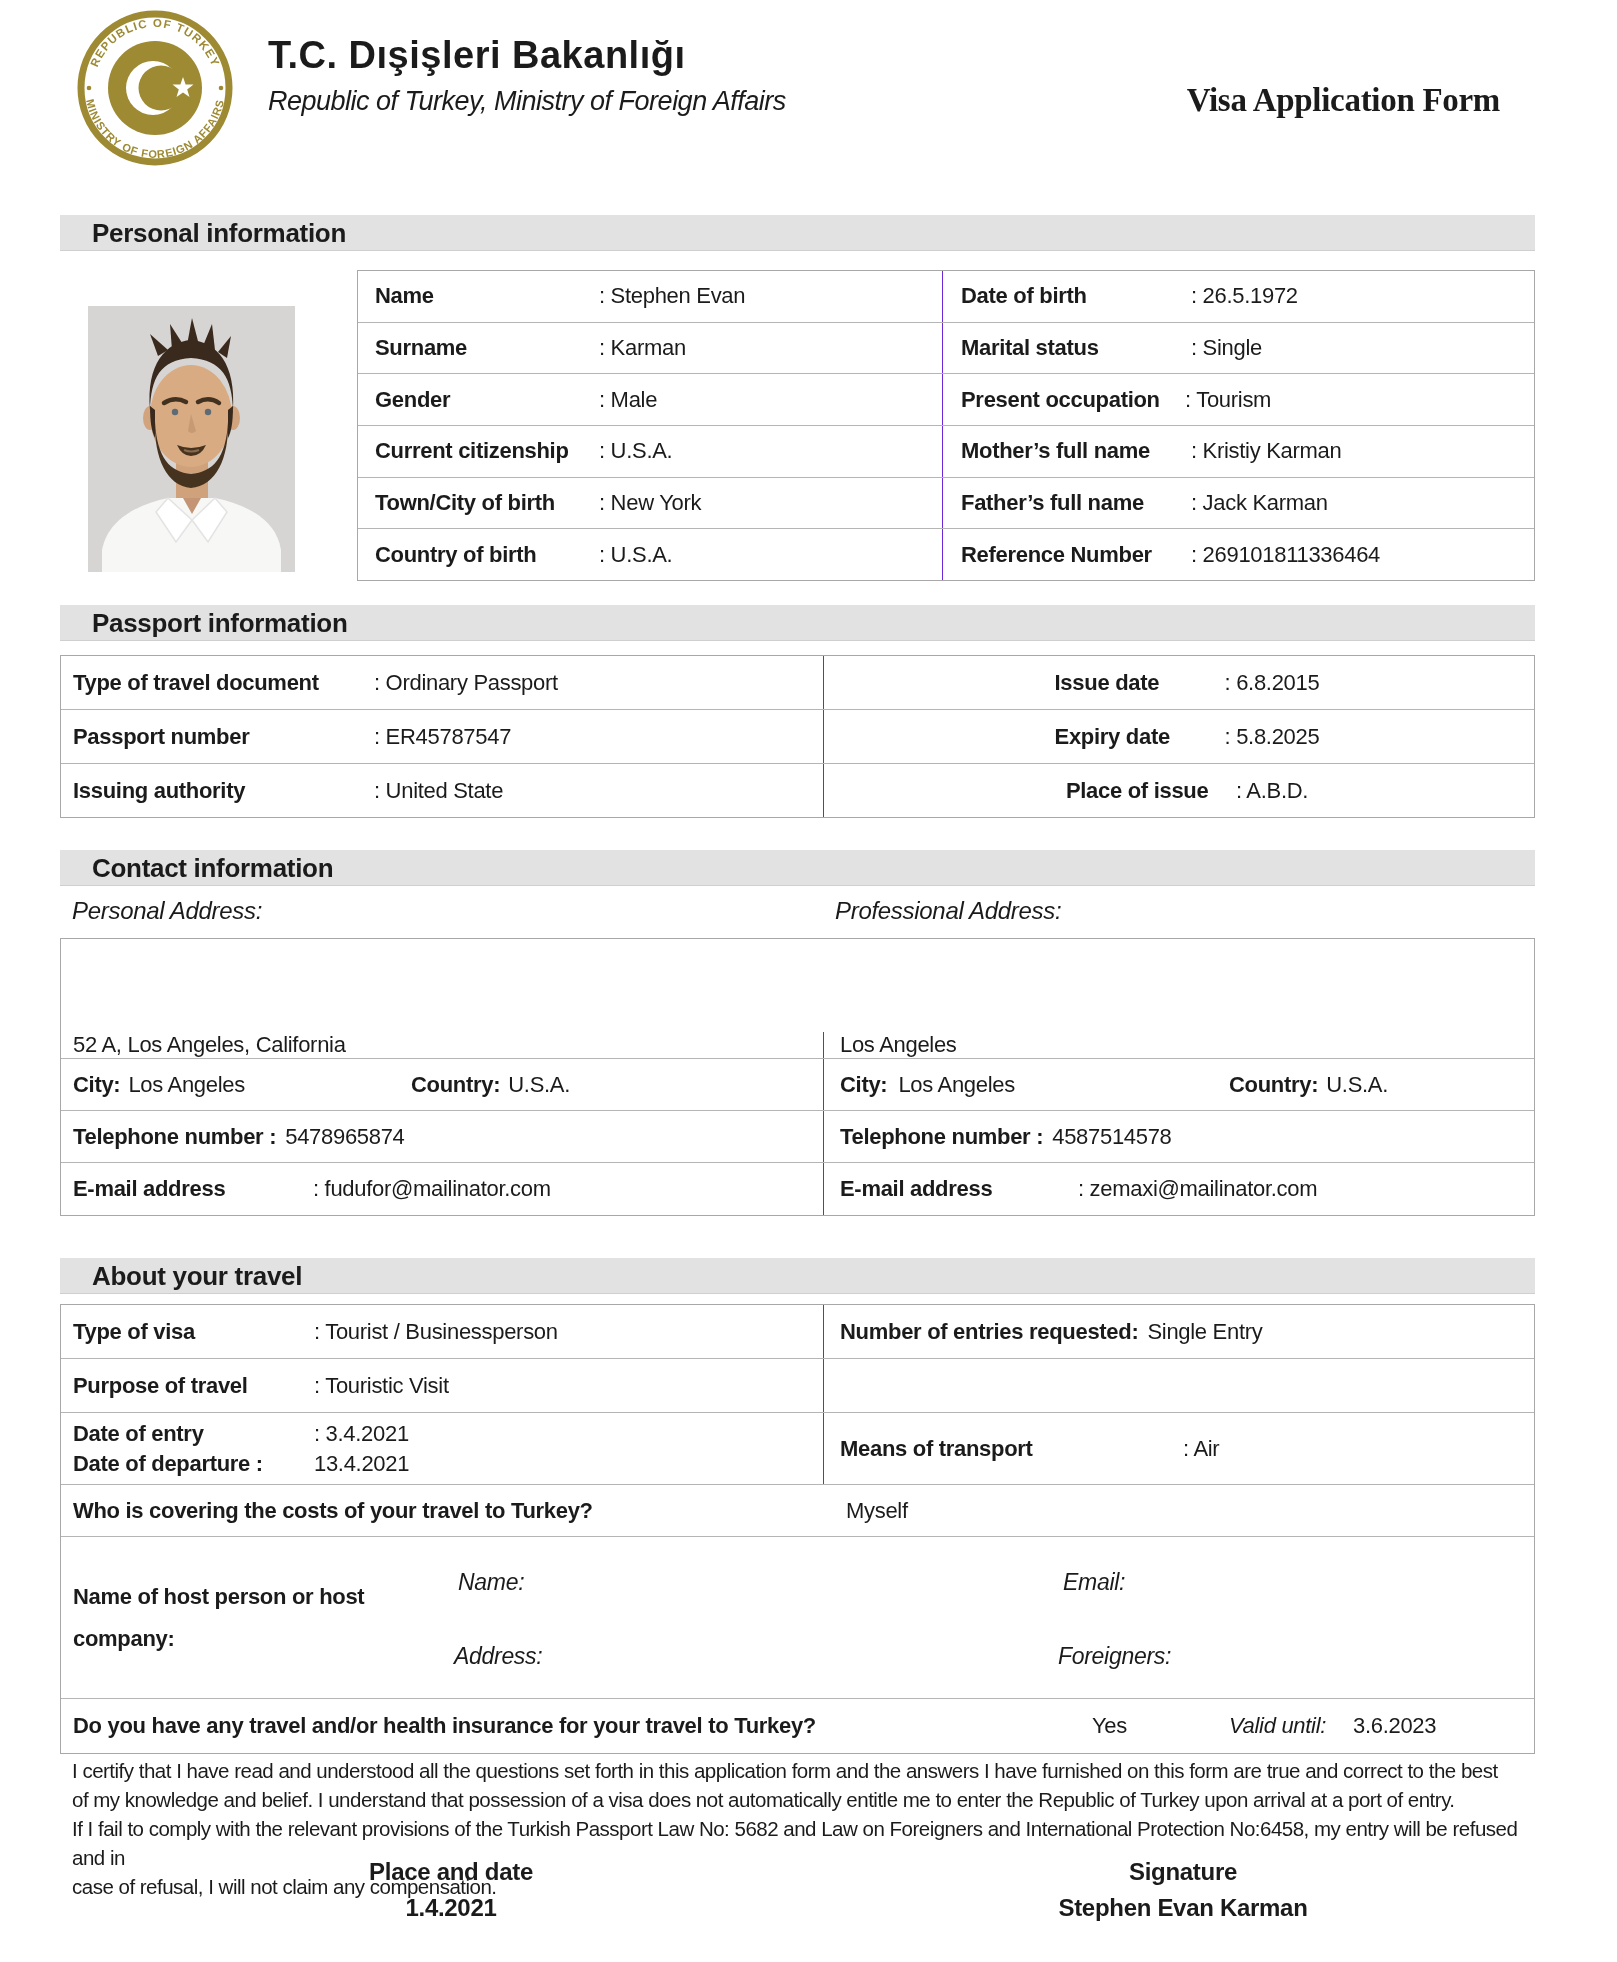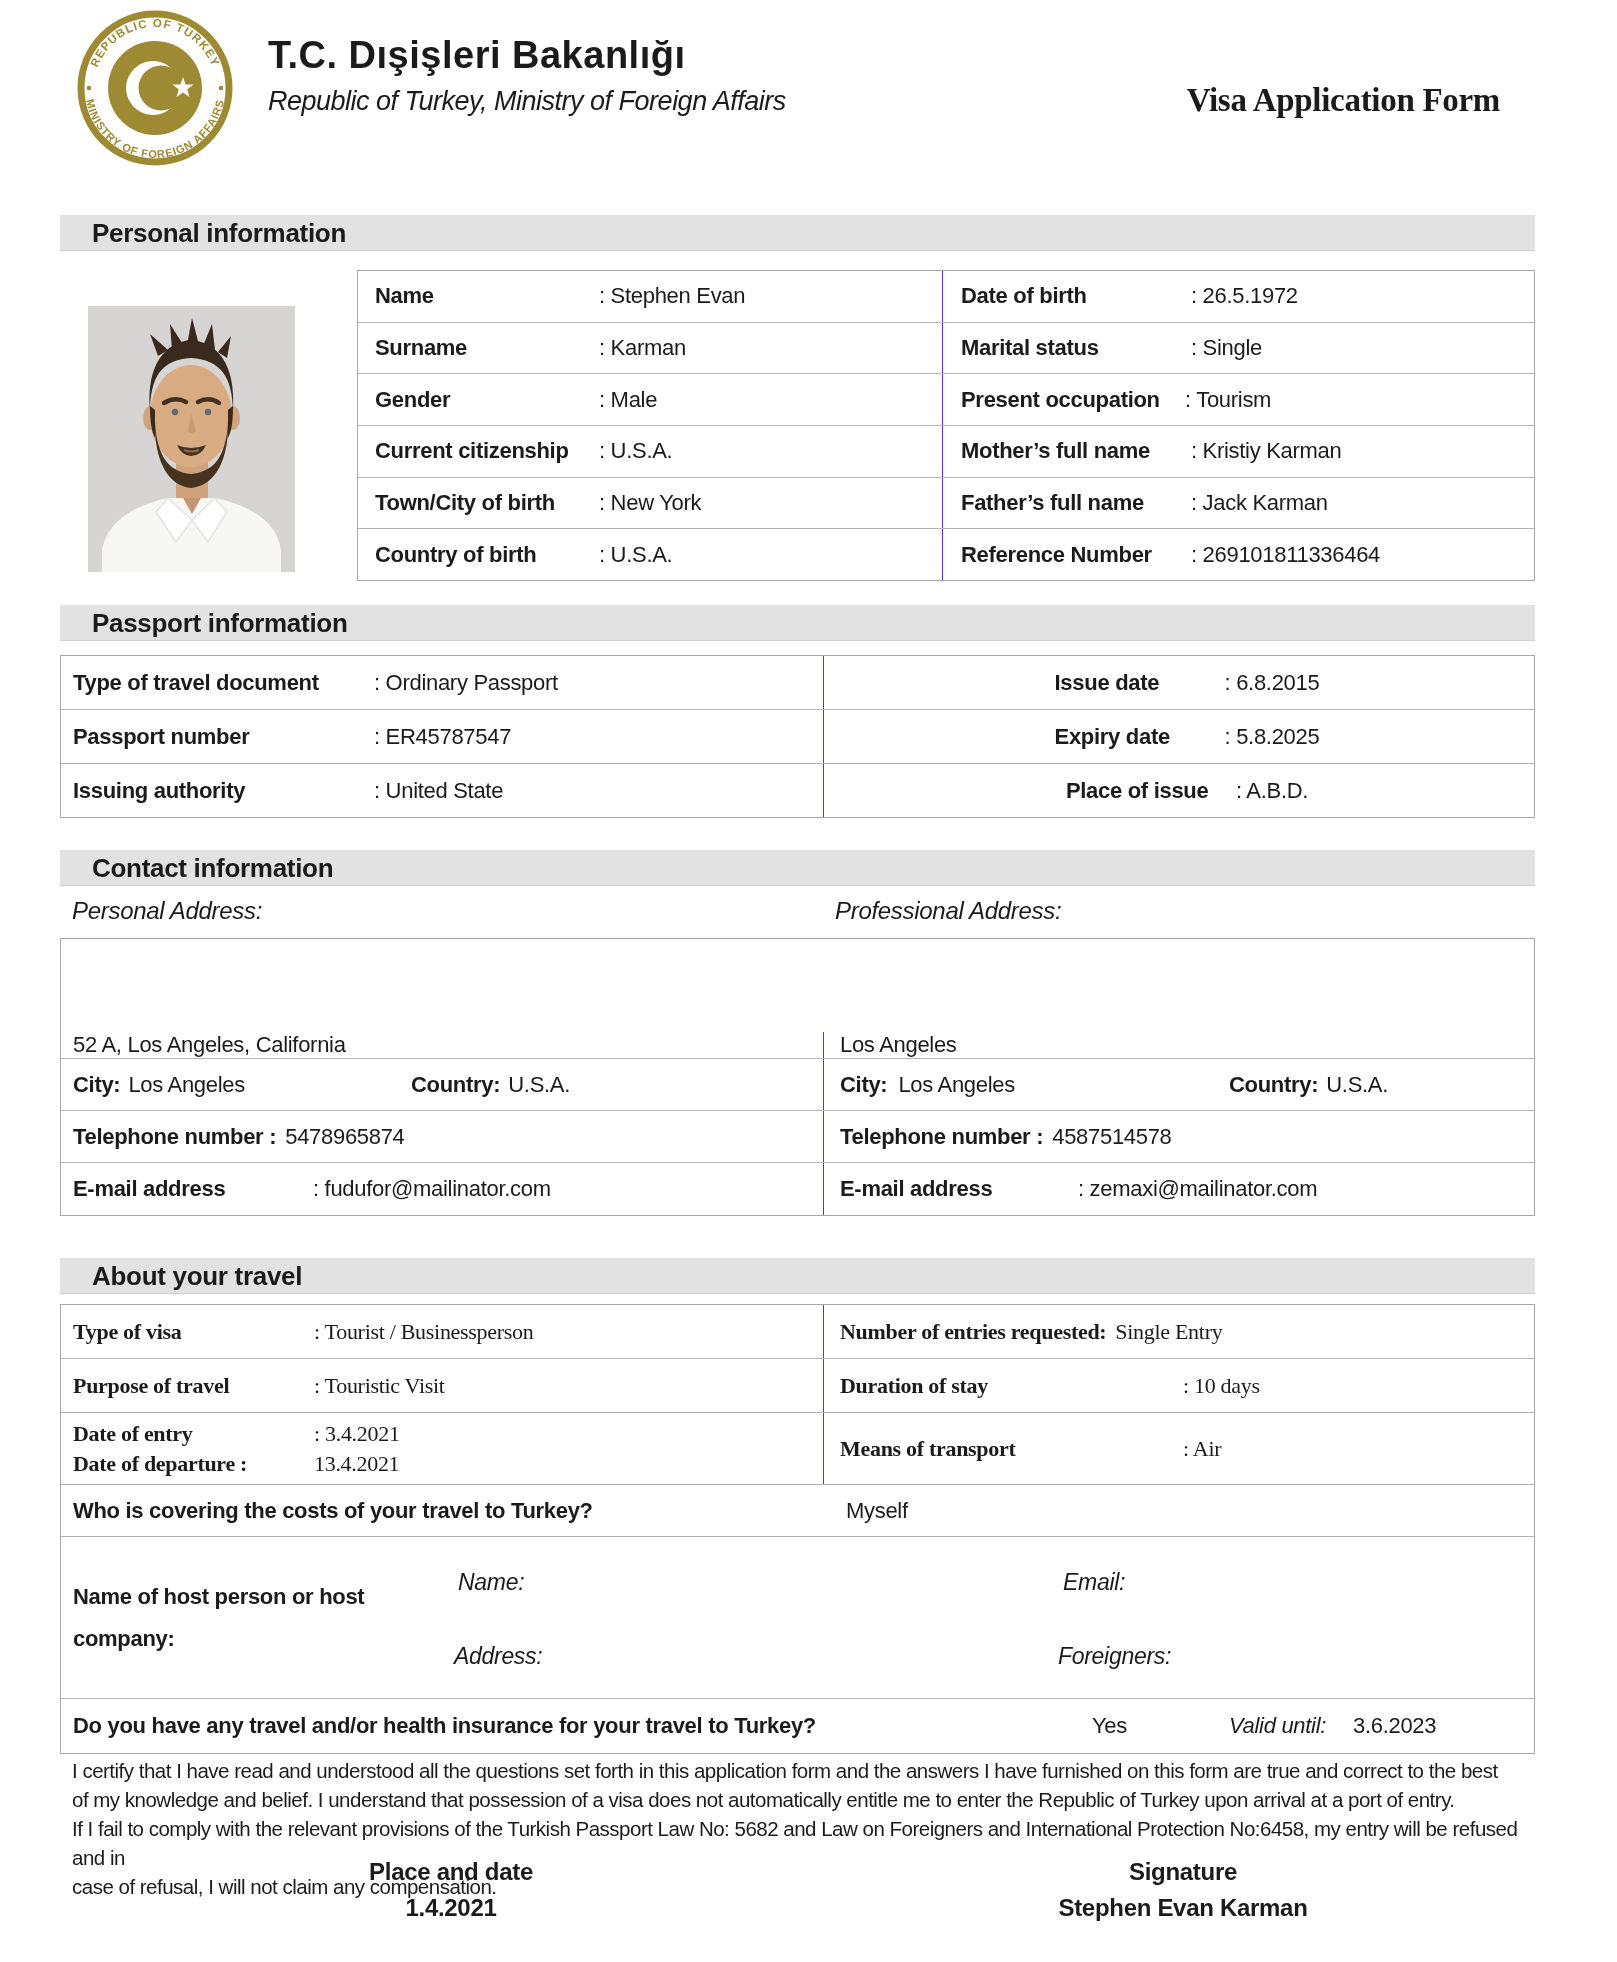--- a/index.html
+++ b/index.html
@@ -50,21 +50,21 @@
   .ctable .cell-l{width:763px;padding-left:12px;}
   .ctable .cell-r{flex:1;padding-left:16px;}
   .crow-addr{height:120px;align-items:flex-end;}
   .crow{height:52px;}
   .country-l{position:absolute;left:350px;top:0;height:100%;display:flex;align-items:center;}
   .country-r{position:absolute;left:405px;top:0;height:100%;display:flex;align-items:center;}
   .email-l .fixlbl{width:240px;}
   .email-r .fixlbl{width:238px;}
   
   .ttable{left:60px;top:1304px;width:1475px;display:flex;flex-direction:column;}
-  .ttable .cell{font-size:22px;font-family:Liberation Serif, serif;}
+  .ttable .cell{font-size:22px;}
   .ttable .cell-l{width:763px;padding-left:12px;}
   .ttable .cell-r{flex:1;padding-left:16px;}
   .trow1,.trow2{height:54px;}
   .trow3{height:72px;}
   .trow4{height:52px;}
   .trow5{height:162px;}
   .trow6{height:54px;}
   .ttable .cell-l .fixlbl{width:241px;}
   .ttable .cell-r .fixlbl{width:343px;}
   .dates .line{display:flex;}
@@ -307,24 +307,20 @@
       <div class="cell cell-r">
           <span class="lbl">Number of entries requested:</span>
           <span class="val" style="margin-left:9px;">Single Entry</span>
         </div>
     </div>
     <div class="row trow2">
       <div class="cell cell-l">
           <span class="lbl fixlbl">Purpose of travel</span>
           <span class="val">: Touristic Visit</span>
         </div>
-      <div class="cell cell-r">
-          <span class="lbl fixlbl">Duration of stay</span>
-          <span class="val">: 10 days</span>
-        </div>
     </div>
     <div class="row trow3">
       <div class="cell cell-l" style="display:block;padding-top:8px;">
         <div class="dates">
           <div class="line">
               <span class="lbl fixlbl" style="width:241px;">Date of entry</span>
               <span class="val">: 3.4.2021</span>
             </div>
           <div class="line" style="margin-top:4px;">
               <span class="lbl fixlbl" style="width:241px;">Date of departure :</span>

